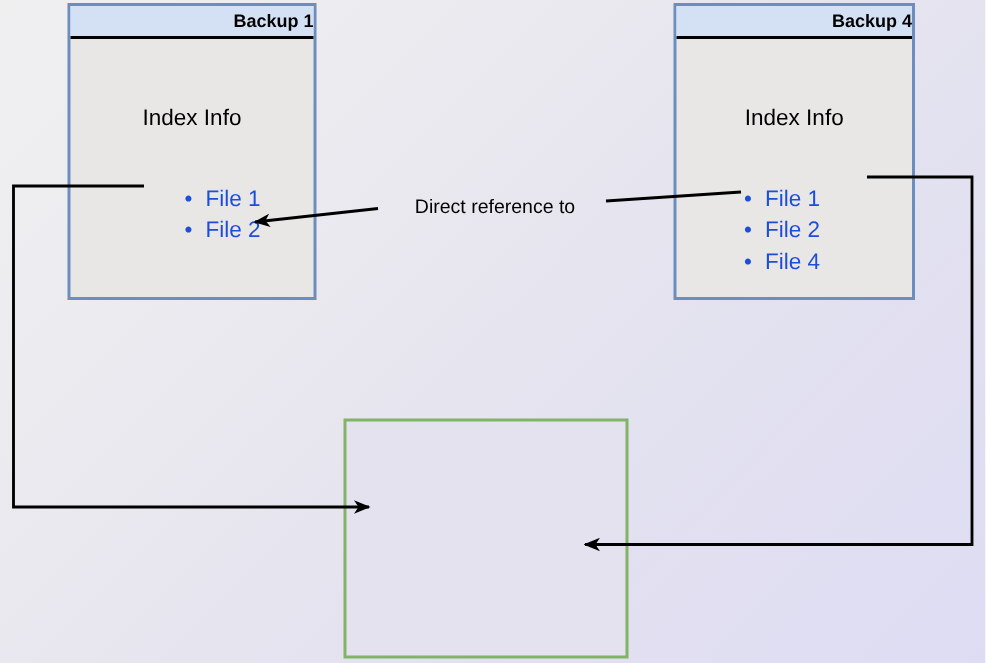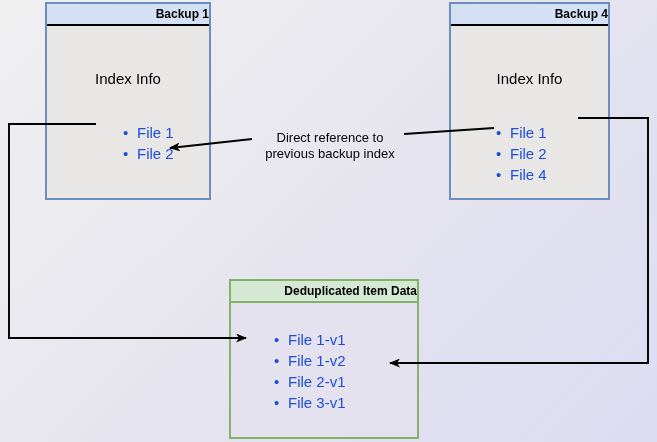--- a/index.html
+++ b/index.html
@@ -115,34 +115,24 @@
       <div class="index-title" style="top:44px;">Index Info</div>
       <ul class="items" style="left:45px; top:96px;">
         <li>File 1</li>
         <li>File 2</li>
         <li>File 4</li>
       </ul>
     </div>
   </div>
 
   <div class="box box-green" style="left:229px; top:279px; width:190px; height:160px;">
-    <div class="box-head">Deduplicated Item Data</div>
-    <div class="box-body">
-      <ul class="items" style="left:43px; top:26px;">
-        <li>File 1-v1</li>
-        <li>File 1-v2</li>
-        <li>File 2-v1</li>
-        <li>File 3-v1</li>
-      </ul>
-    </div>
   </div>
 
   <div class="conn-label" style="left:255px; top:130px; width:150px;">
     <div>Direct reference to</div>
-    <div>previous backup index</div>
   </div>
 
   <svg id="wires" viewBox="0 0 657 442">
     <defs>
       <marker id="arrowR" markerWidth="11" markerHeight="9" refX="10" refY="4.5" orient="auto" markerUnits="userSpaceOnUse">
         <path d="M0,0 L11,4.5 L0,9 L3,4.5 Z" fill="#000000"></path>
       </marker>
       <marker id="arrowL" markerWidth="11" markerHeight="9" refX="10" refY="4.5" orient="auto" markerUnits="userSpaceOnUse">
         <path d="M0,0 L11,4.5 L0,9 L3,4.5 Z" fill="#000000"></path>
       </marker>

